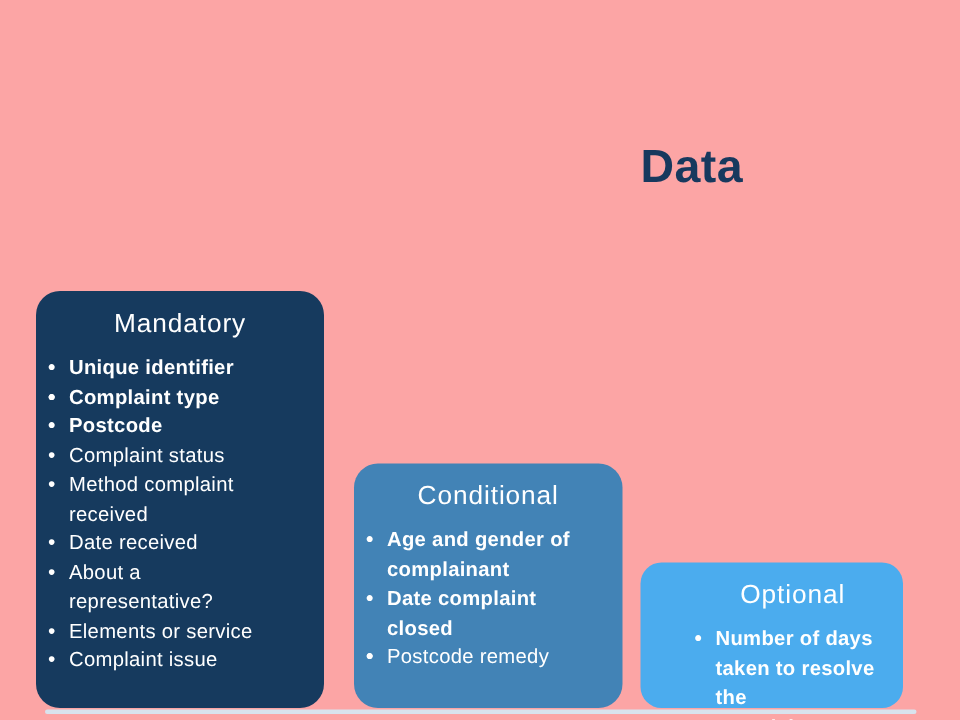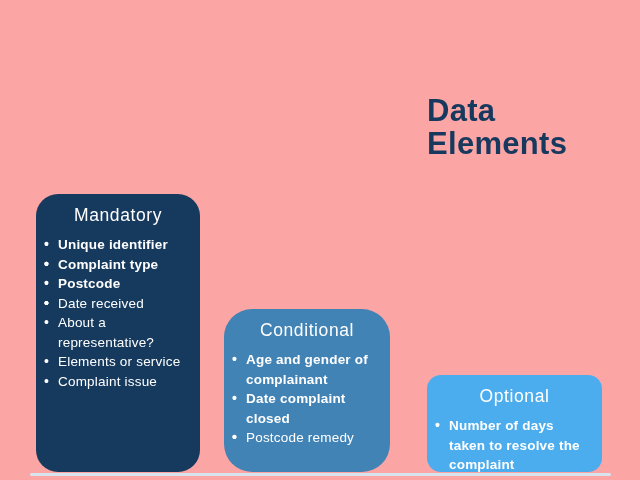--- a/index.html
+++ b/index.html
@@ -26,23 +26,23 @@
     letter-spacing: 0.3px;
   }
   .slide-title .title-line { display: block; }
 
   .box {
     position: absolute;
     border-radius: 16px;
     color: #ffffff;
     box-sizing: border-box;
   }
-  .box-mandatory  { left: 36px;  top: 194px; width: 164px; height: 278px; border-radius: 22px; }
-  .box-conditional{ left: 224px; top: 309px; width: 166px; height: 163px; border-radius: 28px; }
-  .box-optional   { left: 427px; top: 375px; width: 175px; height: 97px; border-radius: 14px; }
+  .box-mandatory  { left: 24px;  top: 194px; width: 192px; height: 278px; }
+  .box-conditional{ left: 236px; top: 309px; width: 179px; height: 163px; }
+  .box-optional   { left: 427px; top: 375px; width: 175px; height: 97px; border-radius: 14px; padding-left: 28px; }
 
   .box-title {
     margin: 11px 8px 9px;
     font-size: 17.5px;
     line-height: 21px;
     font-weight: 400;
     text-align: center;
     letter-spacing: 0.6px;
   }
   .box-list {
@@ -76,21 +76,20 @@
     border-radius: 3px;
   }
 </style>
 </head>
 <body>
 
 <div class="slide">
 
   <h1 class="slide-title" style="color: rgb(23, 57, 94);">
     <span class="title-line">Data</span>
-    <span class="title-line">Elements</span>
   </h1>
 
   <section class="box box-mandatory" style="background-color: rgb(22, 58, 94);">
     <h2 class="box-title">Mandatory</h2>
     <ul class="box-list">
 
         <li class="box-item bold">
           <span class="bullet-dot">•</span>
           <span class="item-text">Unique identifier</span>
         </li>
@@ -104,24 +103,27 @@
           <span class="item-text">Complaint type</span>
         </li>
 
         <li class="box-item bold">
           <span class="bullet-dot">•</span>
           <span class="item-text">Postcode</span>
         </li>
 
         <li class="box-item">
           <span class="bullet-dot">•</span>
+          <span class="item-text">Complaint status</span>
         </li>
 
         <li class="box-item">
           <span class="bullet-dot">•</span>
+          <span class="item-text">Method complaint
+received</span>
         </li>
 
         <li class="box-item">
           <span class="bullet-dot">•</span>
           <span class="item-text">Date received</span>
         </li>
 
         <li class="box-item">
           <span class="bullet-dot">•</span>
           <span class="item-text">About a

